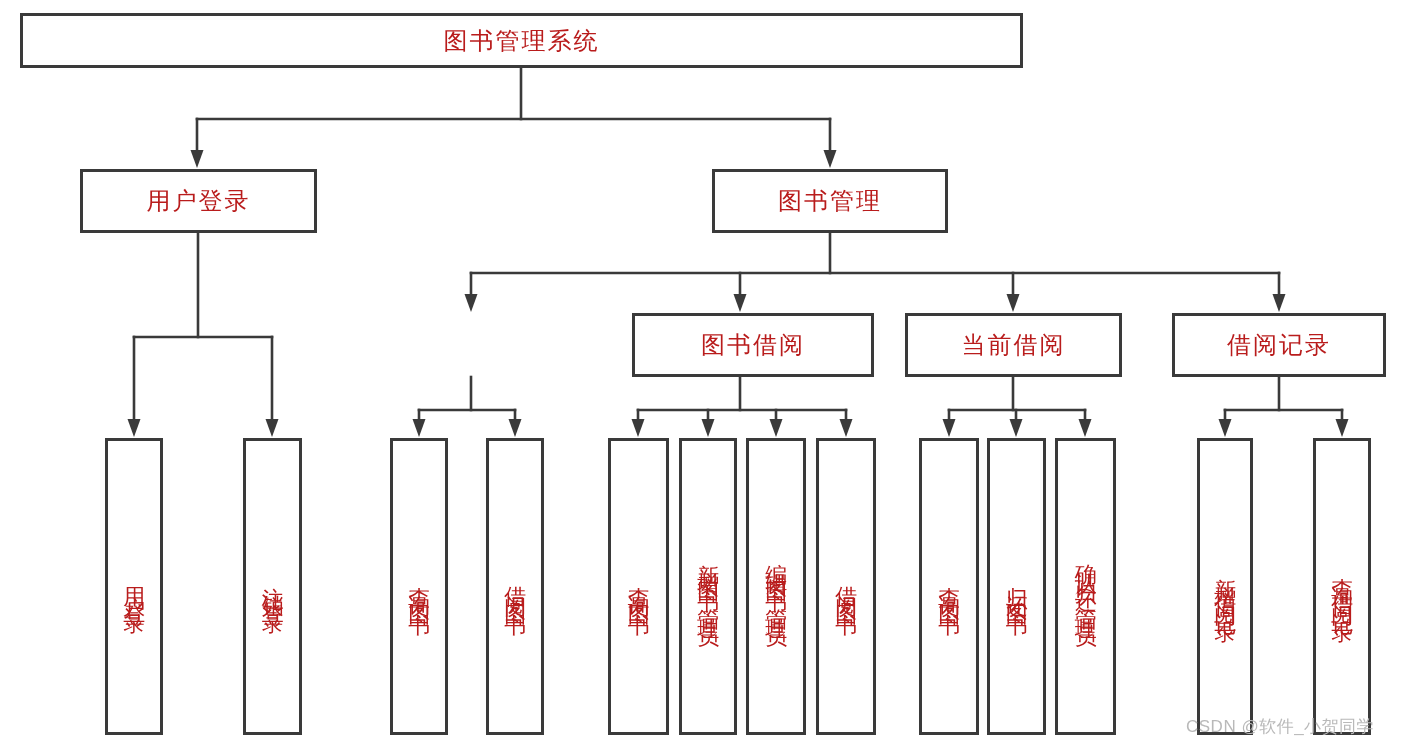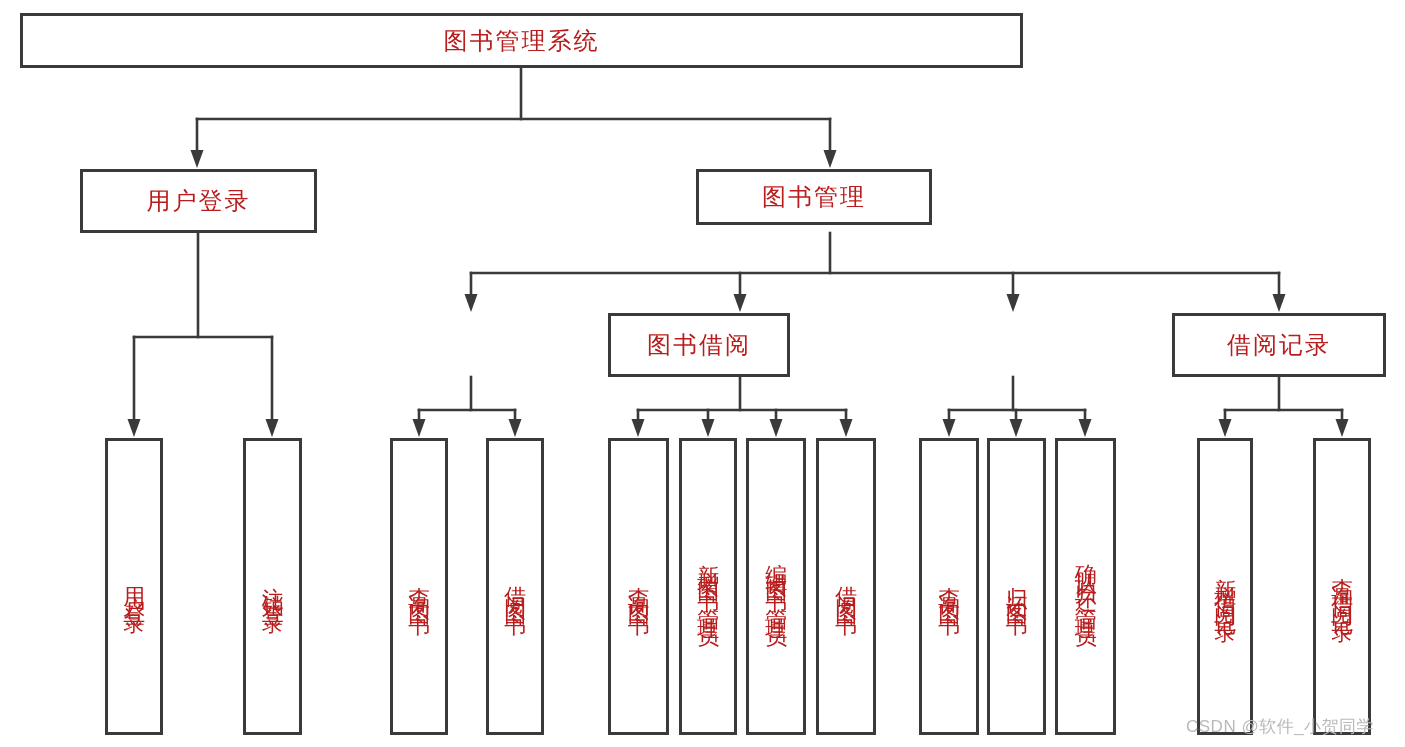--- a/index.html
+++ b/index.html
@@ -116,26 +116,29 @@
     </g>
   </svg>
 
   <div class="hbox" style="left:20px;top:13px;width:1003px;height:55px">
     <span>图书管理系统</span>
   </div>
 
   <div class="hbox" style="left:80px;top:169px;width:237px;height:64px">
     <span>用户登录</span>
   </div>
-  <div class="hbox" style="left:696px;top:169px;width:236px;height:56px">
+  <div class="hbox" style="left:712px;top:169px;width:236px;height:64px">
     <span>图书管理</span>
   </div>
 
-  <div class="hbox" style="left:608px;top:313px;width:182px;height:64px">
+  <div class="hbox" style="left:632px;top:313px;width:242px;height:64px">
     <span>图书借阅</span>
+  </div>
+  <div class="hbox" style="left:905px;top:313px;width:217px;height:64px">
+    <span>当前借阅</span>
   </div>
   <div class="hbox" style="left:1172px;top:313px;width:214px;height:64px">
     <span>借阅记录</span>
   </div>
 
   <div class="vbox" style="left:105px;top:438px;width:58px;height:297px">
     <span>用户登录</span>
   </div>
   <div class="vbox" style="left:243px;top:438px;width:59px;height:297px">
     <span>注销登录</span>

